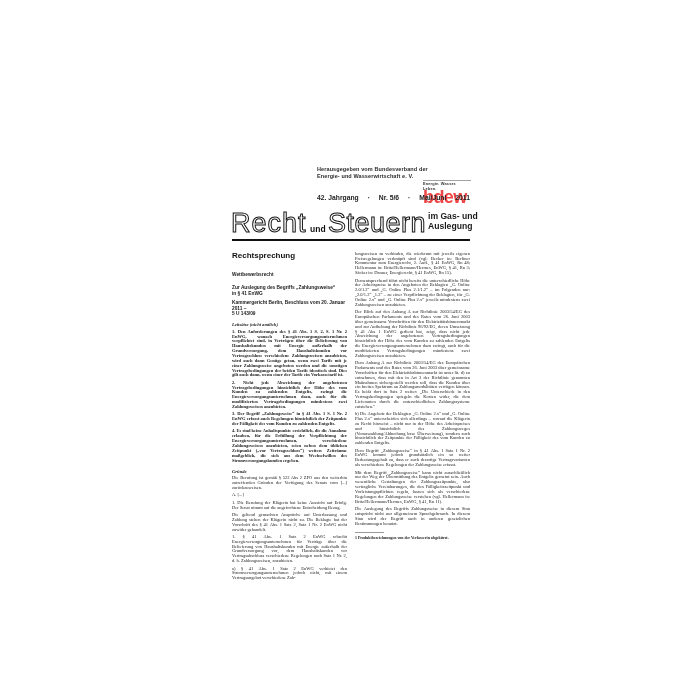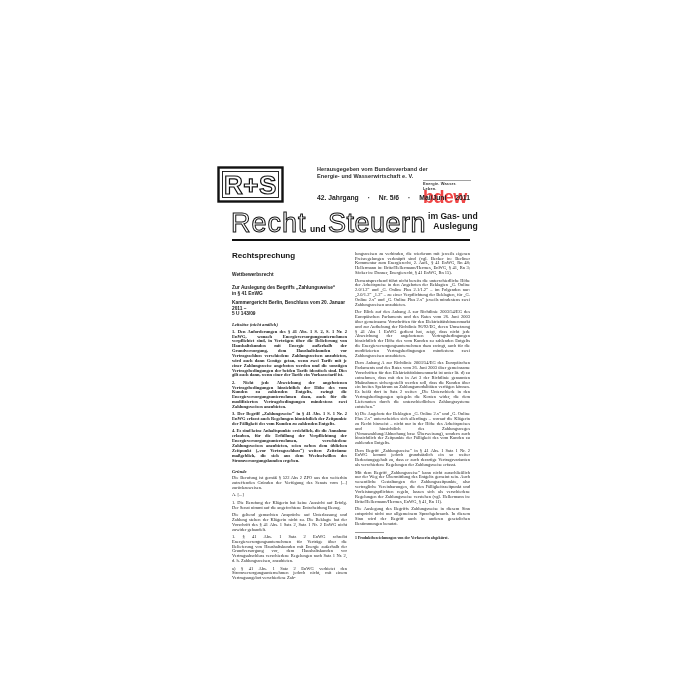--- a/index.html
+++ b/index.html
@@ -10,21 +10,21 @@
   .logo-box{position:absolute;left:217px;top:166px;}
   .publisher2x{position:absolute;left:317px;top:166px;width:320px;transform:scale(.5);transform-origin:0 0;
     font-size:11px;line-height:13.5px;font-weight:700;color:#2a2a2a;letter-spacing:.2px;}
   .brand{position:absolute;left:423px;top:158px;width:48px;color:#ef4444;margin-top:29px;}
   .brand-word{font-size:18px;font-weight:700;letter-spacing:-.6px;line-height:20px;}
   .brand-tag2x{position:absolute;left:423px;top:180px;width:96px;transform:scale(.5);transform-origin:0 0;
     border-top:1px solid #444;padding-top:2px;font-size:7.8px;letter-spacing:.3px;color:#333;font-weight:700;}
   .issue2x{position:absolute;left:317px;top:194px;width:306px;transform:scale(.5);transform-origin:0 0;
     display:flex;justify-content:space-between;font-size:13.5px;font-weight:700;color:#222;}
   .masthead-svg{position:absolute;left:231px;top:208px;}
-  .masthead-sub{position:absolute;left:428px;top:212px;font-size:8.6px;line-height:9.8px;font-weight:700;color:#1a1a1a;text-align:right;}
+  .masthead-sub{position:absolute;left:428px;top:212px;font-size:8.6px;line-height:9.8px;font-weight:700;color:#1a1a1a;}
   .head-rule{position:absolute;left:232px;top:239px;width:238px;height:2px;background:#111;}
 
   
   .body2x{position:absolute;left:232px;top:251px;width:476px;height:900px;transform:scale(.5);transform-origin:0 0;color:#1a1a1a;}
   .col{position:absolute;top:0;width:230px;}
   .colL{left:0;}
   .colR{left:246px;}
   .sec-head{font-size:16px;font-weight:700;color:#111;margin:0 0 22px;font-family:"Liberation Sans",sans-serif;}
   .cat-head{font-size:9.6px;font-weight:700;margin:0 0 16px;font-family:"Liberation Sans",sans-serif;}
   .case-title{font-size:9.6px;font-weight:700;line-height:11px;font-family:"Liberation Sans",sans-serif;margin:0;}
@@ -33,27 +33,20 @@
   .body2x p{font-family:"Liberation Serif",serif;font-size:9px;line-height:9.7px;text-align:justify;margin:0 0 5px;}
   p.ls{font-weight:700;}
   .fn-rule{width:58px;height:1px;background:#333;margin:14px 0 4px;}
   p.fn{font-size:7.8px;line-height:9px;font-weight:700;text-align:left;}
 </style>
 </head>
 <body>
 
 <div class="sheet">
 
-  <div class="logo-box">
-    <svg width="67" height="37" viewBox="0 0 67 37">
-      <rect x="1.5" y="1.5" width="64" height="34" fill="none" stroke="#111" stroke-width="2.4"></rect>
-      <rect x="5.5" y="5.5" width="56" height="26" fill="none" stroke="#111" stroke-width="0.9"></rect>
-      <text x="33.5" y="28" text-anchor="middle" font-family="Liberation Sans, sans-serif" font-size="26" font-weight="700" fill="#ffffff" stroke="#111" stroke-width="1.2" letter-spacing="0.5">R+S</text>
-    </svg>
-  </div>
 
   <div class="publisher2x">
     <div>Herausgegeben vom Bundesverband der</div>
     <div>Energie- und Wasserwirtschaft e. V.</div>
   </div>
 
   <div class="brand">
     <div class="brand-word">bdew</div>
   </div>
   <div class="brand-tag2x">Energie. Wasser. Leben.</div>

